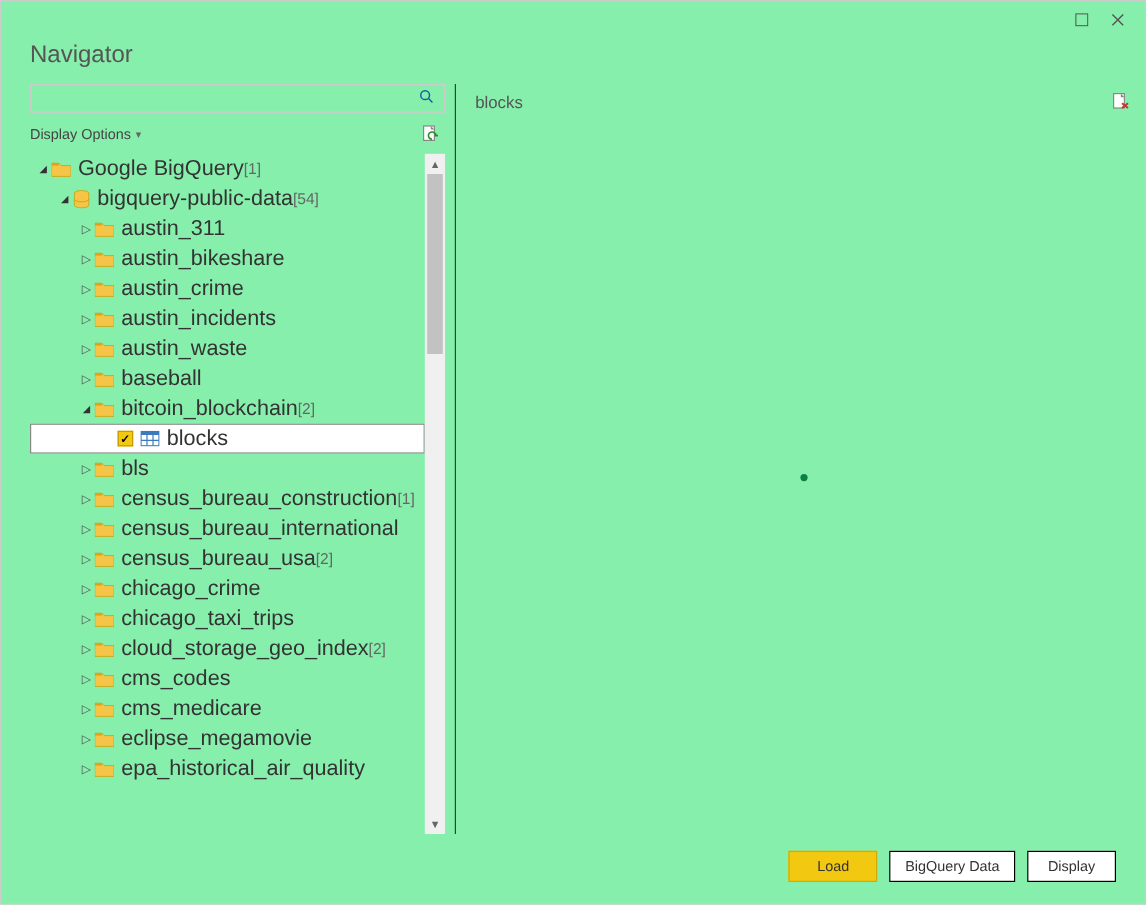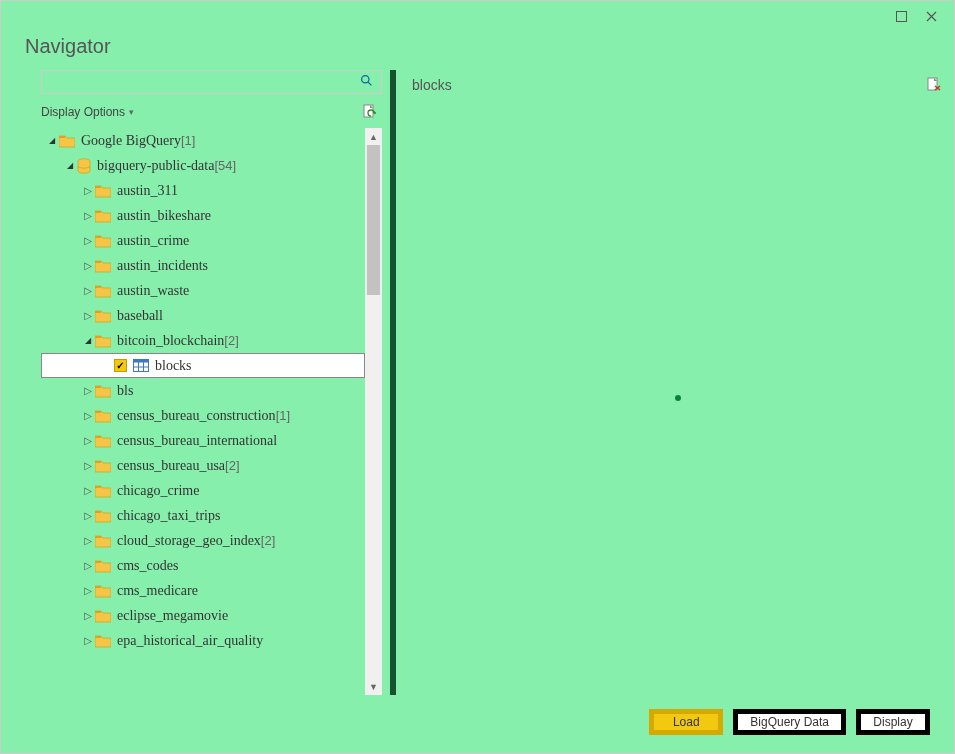--- a/index.html
+++ b/index.html
@@ -25,23 +25,22 @@
   }
   .header h1 {
     font-size: 20px; font-weight: 400; margin: 0; color: #555;
   }
   .body {
     flex: 1; display: flex; overflow: hidden;
     padding: 0 10px 0 24px;
   }
   .left-pane {
     width: 355px; display: flex; flex-direction: column;
-    border-right: 6px solid #14532d;
+    border-right: 1px solid #14532d;
     padding-right: 8px;
-    margin-left: 16px;
   }
   .search-row { display: flex; }
   .search-box {
     flex: 1; border: 1px solid #ccc; height: 24px;
     display: flex; align-items: center; padding: 0 4px;
   }
   .search-box input {
     flex: 1; border: none; outline: none; font-size: 13px; background: transparent;
   }
   .search-icon { color: #0b63a0; font-size: 13px; padding: 0 4px; }
@@ -87,21 +86,21 @@
     display: inline-flex; align-items: center; justify-content: center;
     margin-right: 6px;
   }
   .db-icon svg, .folder-icon svg, .table-icon svg { display: block; }
   .checkbox {
     width: 13px; height: 13px; border: 1px solid #888;
     display: inline-flex; align-items:center; justify-content:center;
     margin-right: 6px; font-size: 10px; background: #fff;
   }
   .checkbox.checked { background: #f2c811; border-color: #c79a00; color: #000; font-weight: bold; }
-  .label { font-size: 14px; color: #333; font-family: Liberation Serif, serif; }
+  .label { font-size: 18px; color: #333; }
   .count { color: #666; }
   .right-pane {
     flex: 1; display: flex; flex-direction: column; padding-left: 16px;
   }
   .preview-header {
     display: flex; align-items: center; justify-content: space-between;
     height: 30px;
   }
   .preview-title { font-size: 14px; color: #555; }
   .clear-btn { width: 20px; height: 20px; cursor: pointer; display:flex; align-items:center; justify-content:center; }
@@ -112,21 +111,21 @@
   .spinner {
     width: 6px; height: 6px; border-radius: 50%; background: #0b8043;
   }
   .eval-text { font-size: 16px; color: #666; }
   .footer {
     display: flex; justify-content: flex-end; gap: 10px;
     padding: 14px 24px 18px 24px;
   }
   .btn {
     min-width: 74px; height: 26px; padding: 0 12px;
-    border: 5px solid #000000; background: #fff; cursor: pointer;
+    border: 1px solid #000000; background: #fff; cursor: pointer;
     font-size: 12px; color: #333;
     display: inline-flex; align-items: center; justify-content: center;
   }
   .btn.primary { background: #f2c811; border-color: #d4a900; }
   .chev { font-size: 9px; color: #666; }
 </style>
 </head>
 <body>
 
 <div class="window">

